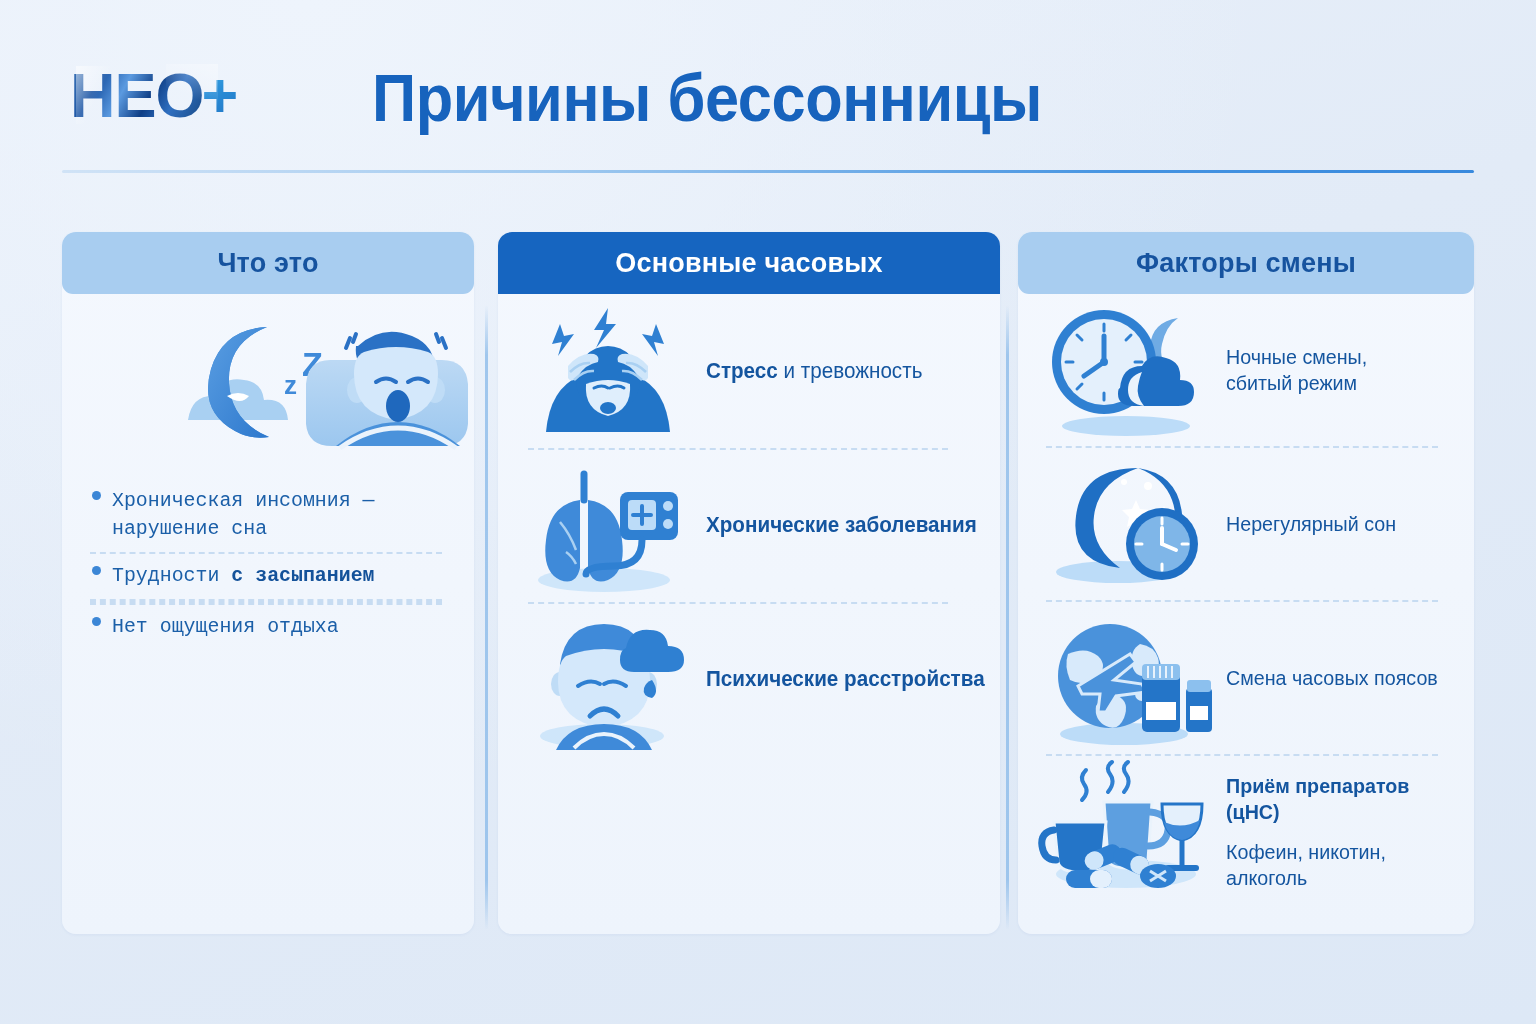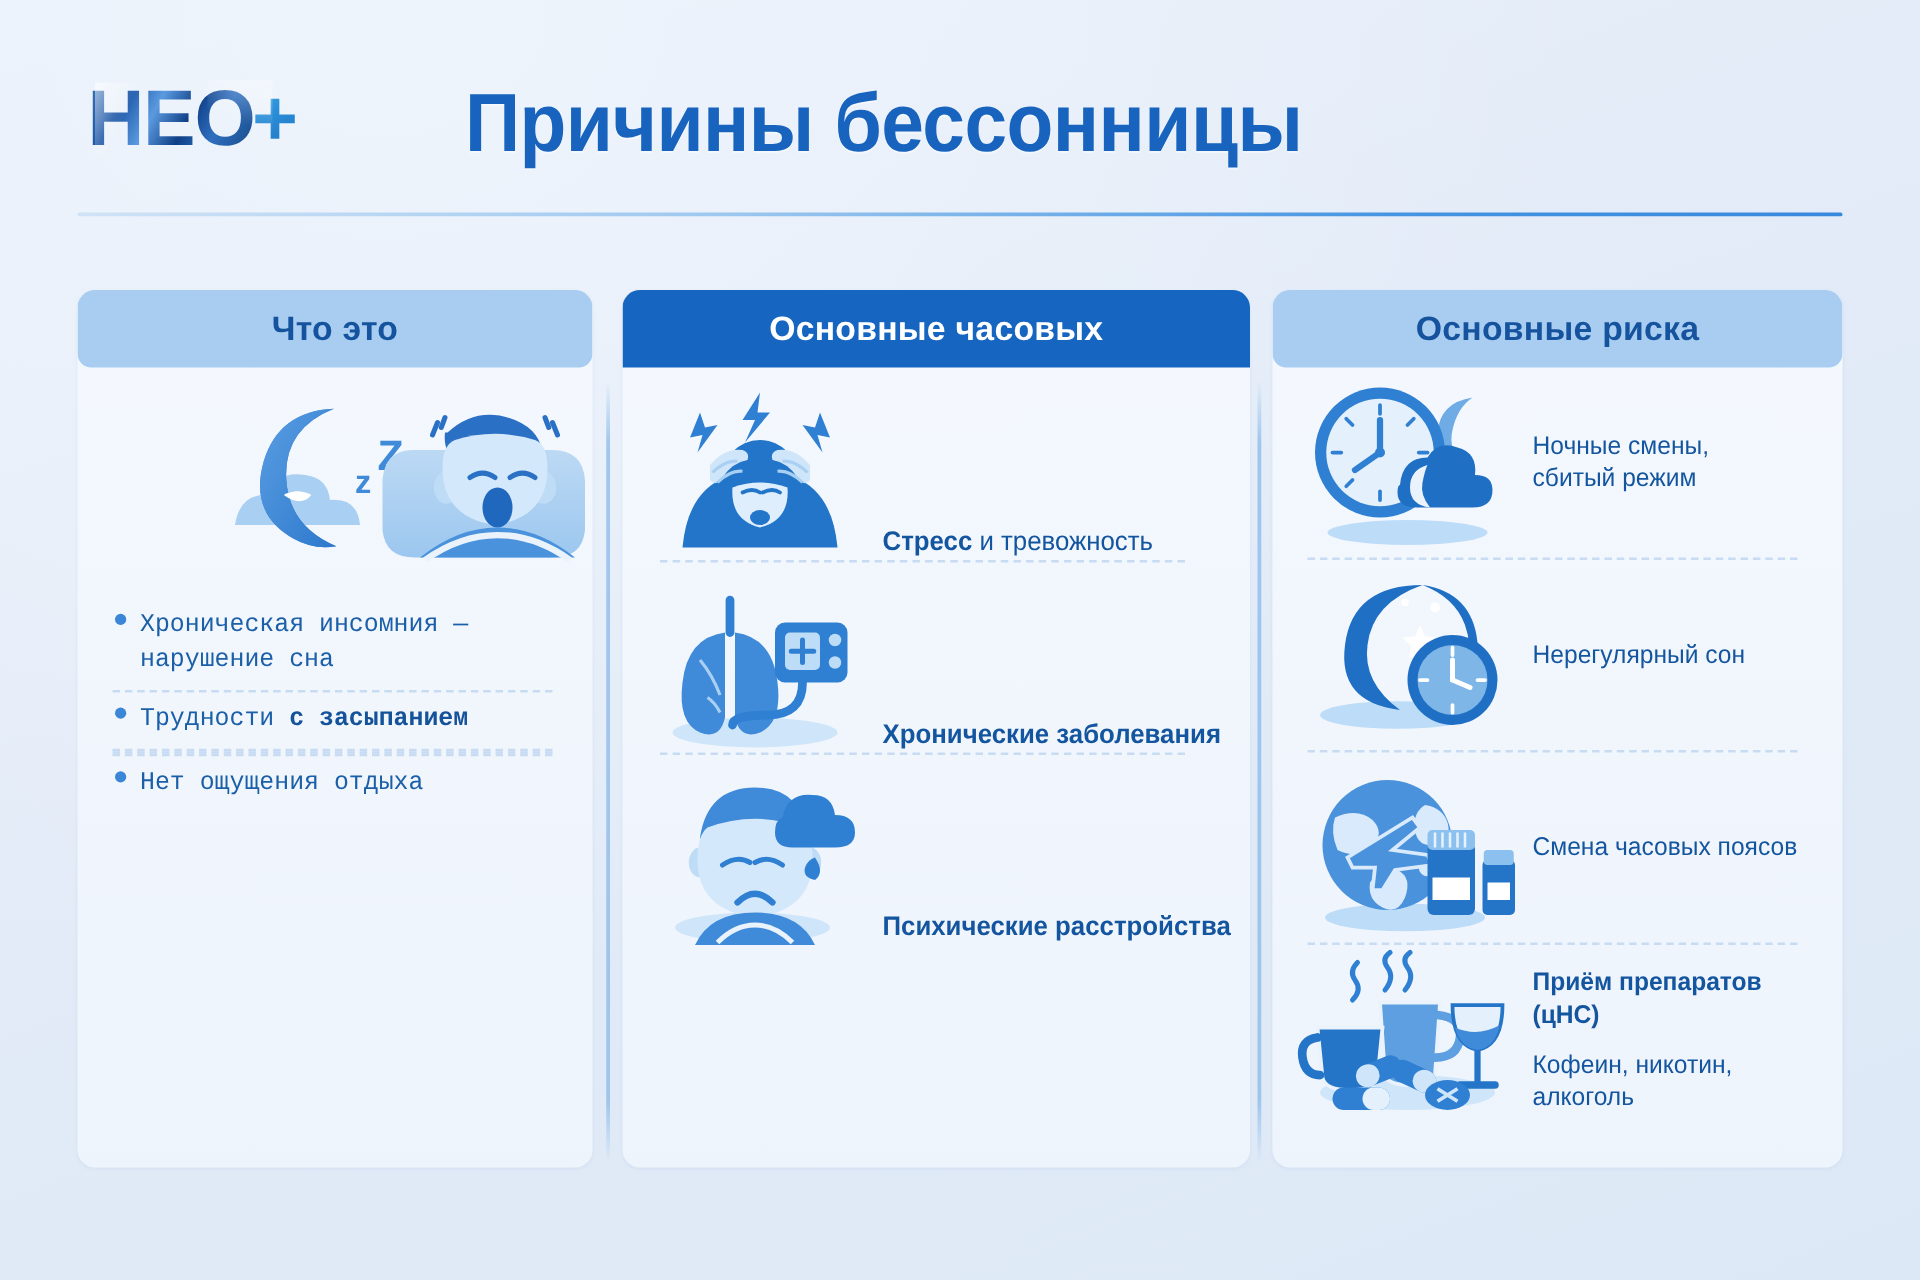--- a/index.html
+++ b/index.html
@@ -103,21 +103,21 @@
   
   .row{ display:flex; align-items:center; }
   .rowArt{ flex:0 0 auto; display:flex; align-items:center; justify-content:center; }
   .rowLabel{
     color:#14559f; line-height:1.28;
     transform:scaleX(0.96); transform-origin:left center;
   }
   .rsep{ height:0; border-top:2px dashed #c7dcf2; }
 
   #c2rows{ position:absolute; left:0; top:2px; width:502px; }
-  #c2rows .row{ height:152px; padding-left:24px;align-items:flex-end; }
+  #c2rows .row{ height:152px; padding-left:24px; }
   #c2rows .rowArt{ width:172px; height:140px; }
   #c2rows .rowLabel{ font-size:21.5px; font-weight:700; margin-left:12px; }
   #c2rows .rsep{ width:420px; margin-left:30px; }
 
   #c3rows{ position:absolute; left:0; top:0px; width:456px; }
   #c3rows .row{ height:152px; padding-left:20px; }
   #c3rows .rowArt{ width:182px; height:136px; }
   #c3rows .rowLabel{ font-size:20.5px; font-weight:400; margin-left:6px; width:250px; }
   #c3rows .rowLabel .l2{ display:block; }
   #c3rows .rowLabel .b1{ font-weight:700; display:block; margin-bottom:14px; }
@@ -301,21 +301,21 @@
           </svg>
         </div>
         <div class="rowLabel">Психические расстройства</div>
       </div>
 
     </div>
   </div>
 </div>
 
 <div class="card" id="card3">
-  <div class="cardHead headLight">Основные риска</div>
+  <div class="cardHead headLight">Факторы смены</div>
   <div class="cardBody">
     <div id="c3rows">
 
       <div class="row">
         <div class="rowArt">
           <svg viewBox="0 0 182 136" width="182" height="136">
             <ellipse cx="88" cy="124" rx="64" ry="10" fill="#bcdcf8"></ellipse>
 
             <path d="M140 16 q-26 4-28 28 q-2 24 22 30 q-14-16-10-32 q4-18 16-26 z" fill="#6fabe4"></path>
 

